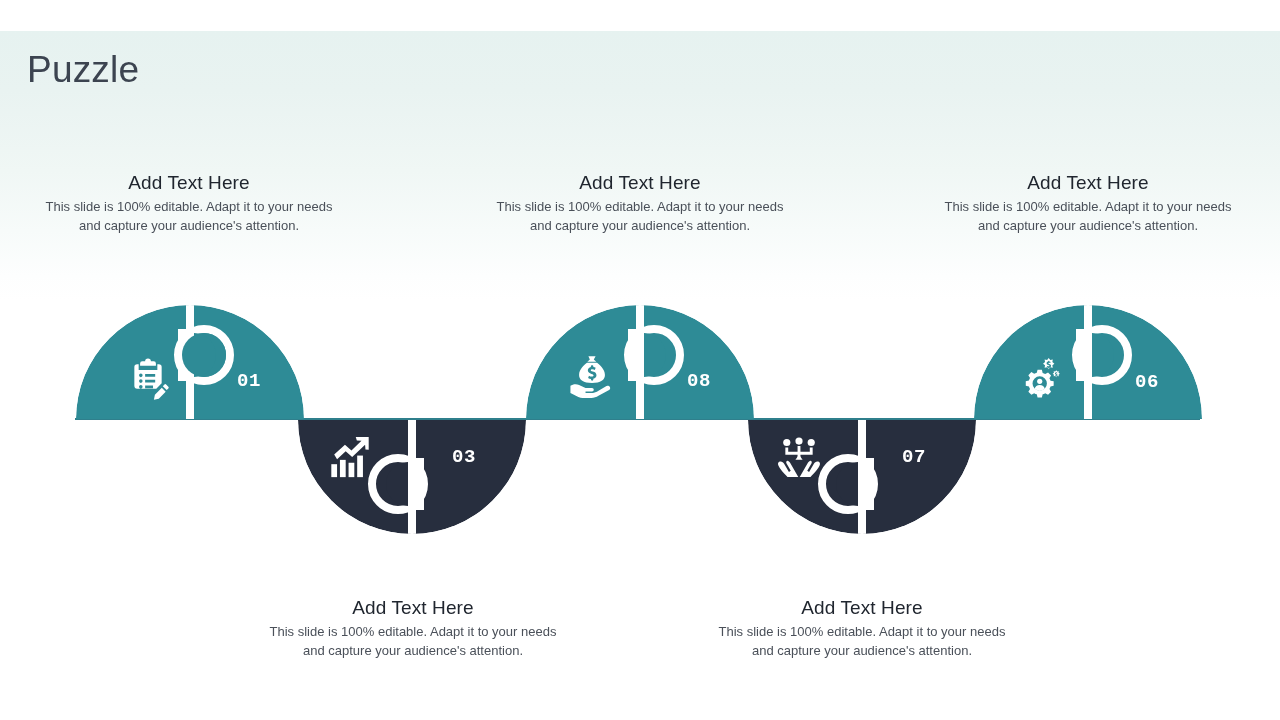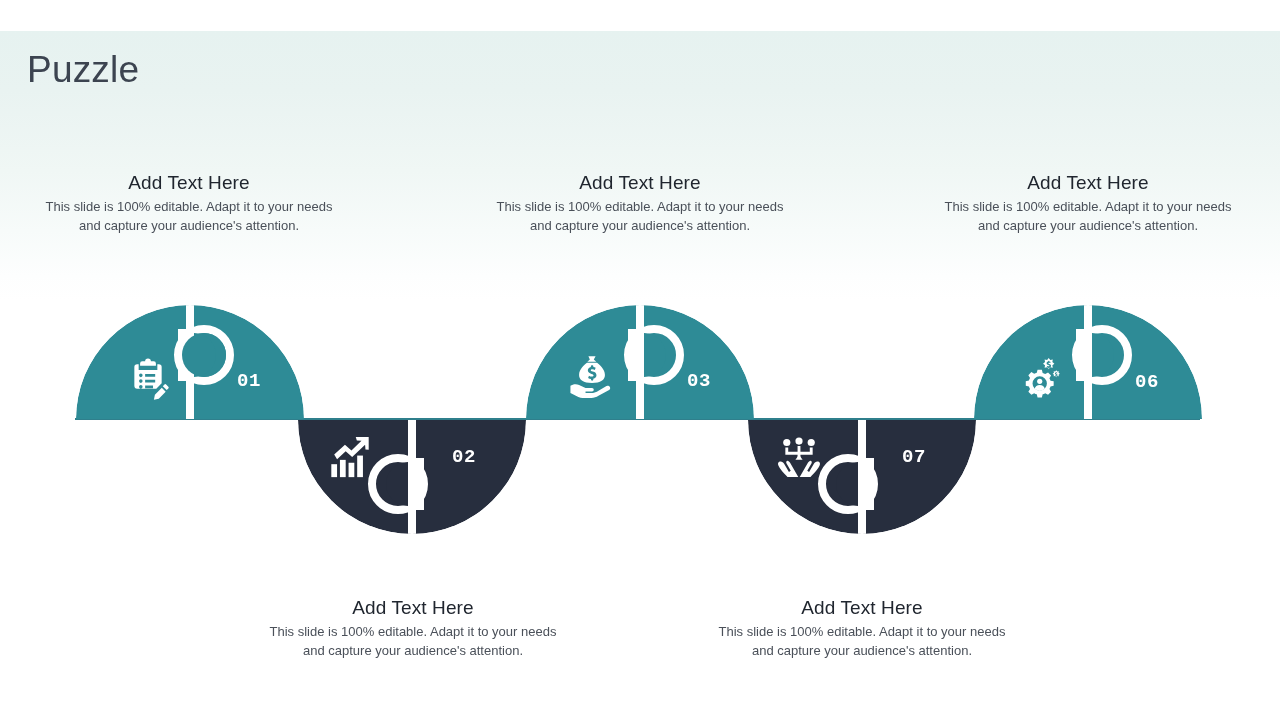--- a/index.html
+++ b/index.html
@@ -209,21 +209,21 @@
         <path d="M118,28 A22,22 0 0 1 118,72 L118,28 Z" fill="#2e8b96"></path>
       </g>
     </svg>
     <span class="pz-icon">
       <svg viewBox="0 0 64 64" xmlns="http://www.w3.org/2000/svg">
         <path d="M27 6h10l-2.5 4.5 3.5 3H25.5l3.5-3L27 6z"></path>
         <path d="M25 15h14c3 2 11 9 11 17 0 7-6 11-18 11s-18-4-18-11c0-8 8-15 11-17zm7 3.5c-.9 0-1.6.7-1.6 1.6v.7c-2.4.4-4.2 2.3-4.2 4.7 0 2.7 2.2 4.3 5.1 5.1 2.3.6 2.8 1.2 2.8 2 0 .9-.9 1.6-2.3 1.6-1.6 0-3-.6-4-1.3l-1.2 3.1c1.1.7 2.5 1.2 4 1.4v.9c0 .9.7 1.6 1.6 1.6s1.6-.7 1.6-1.6v-1c2.7-.5 4.4-2.4 4.4-4.9 0-2.6-1.7-4.2-5-5.1-2.3-.7-2.9-1.1-2.9-1.9 0-.7.6-1.4 2.1-1.4 1.5 0 2.7.5 3.5.9l1.2-3c-1-.5-2-.8-3.2-.9v-.9c0-.9-.7-1.6-1.6-1.6z"></path>
         <path d="M2 47c3-2 8-3 12-1l9 4h9a2.5 2.5 0 0 1 0 5h-9v2h10c2 0 5-1 8-3l10-6c2-1.5 5-1 6 1 .7 1.5.2 3-1.2 4L41 61c-3 2-6 3-10 3H19c-2 0-4-.5-6-1.5L2 57V47z"></path>
       </svg>
     </span>
-    <span class="pz-num">03</span>
+    <span class="pz-num">08</span>
   </div>
 
   <div class="puzzle pz-05">
     <svg viewBox="0 0 228 114" xmlns="http://www.w3.org/2000/svg" aria-hidden="true">
       <defs>
         <clipPath id="clipUp5">
             <path d="M0,114 A114,114 0 0 1 228,114 Z"></path>
           </clipPath>
       </defs>
       <g clip-path="url(#clipUp5)">
@@ -264,21 +264,21 @@
     </svg>
     <span class="pz-icon">
       <svg viewBox="0 0 64 64" xmlns="http://www.w3.org/2000/svg">
         <path d="M10 28.5L25 15l9 8 14-13.5-6.5-.5L40 4h18v18l-4.5-.5-.5-6.5-18 17-9-8-12 11z"></path>
         <rect x="6" y="42" width="8" height="18"></rect>
         <rect x="18" y="36" width="8" height="24"></rect>
         <rect x="30" y="40" width="8" height="20"></rect>
         <rect x="42" y="30" width="8" height="30"></rect>
       </svg>
     </span>
-    <span class="pz-num">02</span>
+    <span class="pz-num">03</span>
   </div>
 
   <div class="puzzle pz-04">
     <svg viewBox="0 0 228 114" xmlns="http://www.w3.org/2000/svg" aria-hidden="true">
       <defs>
         <clipPath id="clipDn4">
             <path d="M0,0 A114,114 0 0 0 228,0 Z"></path>
           </clipPath>
       </defs>
       <g clip-path="url(#clipDn4)">

